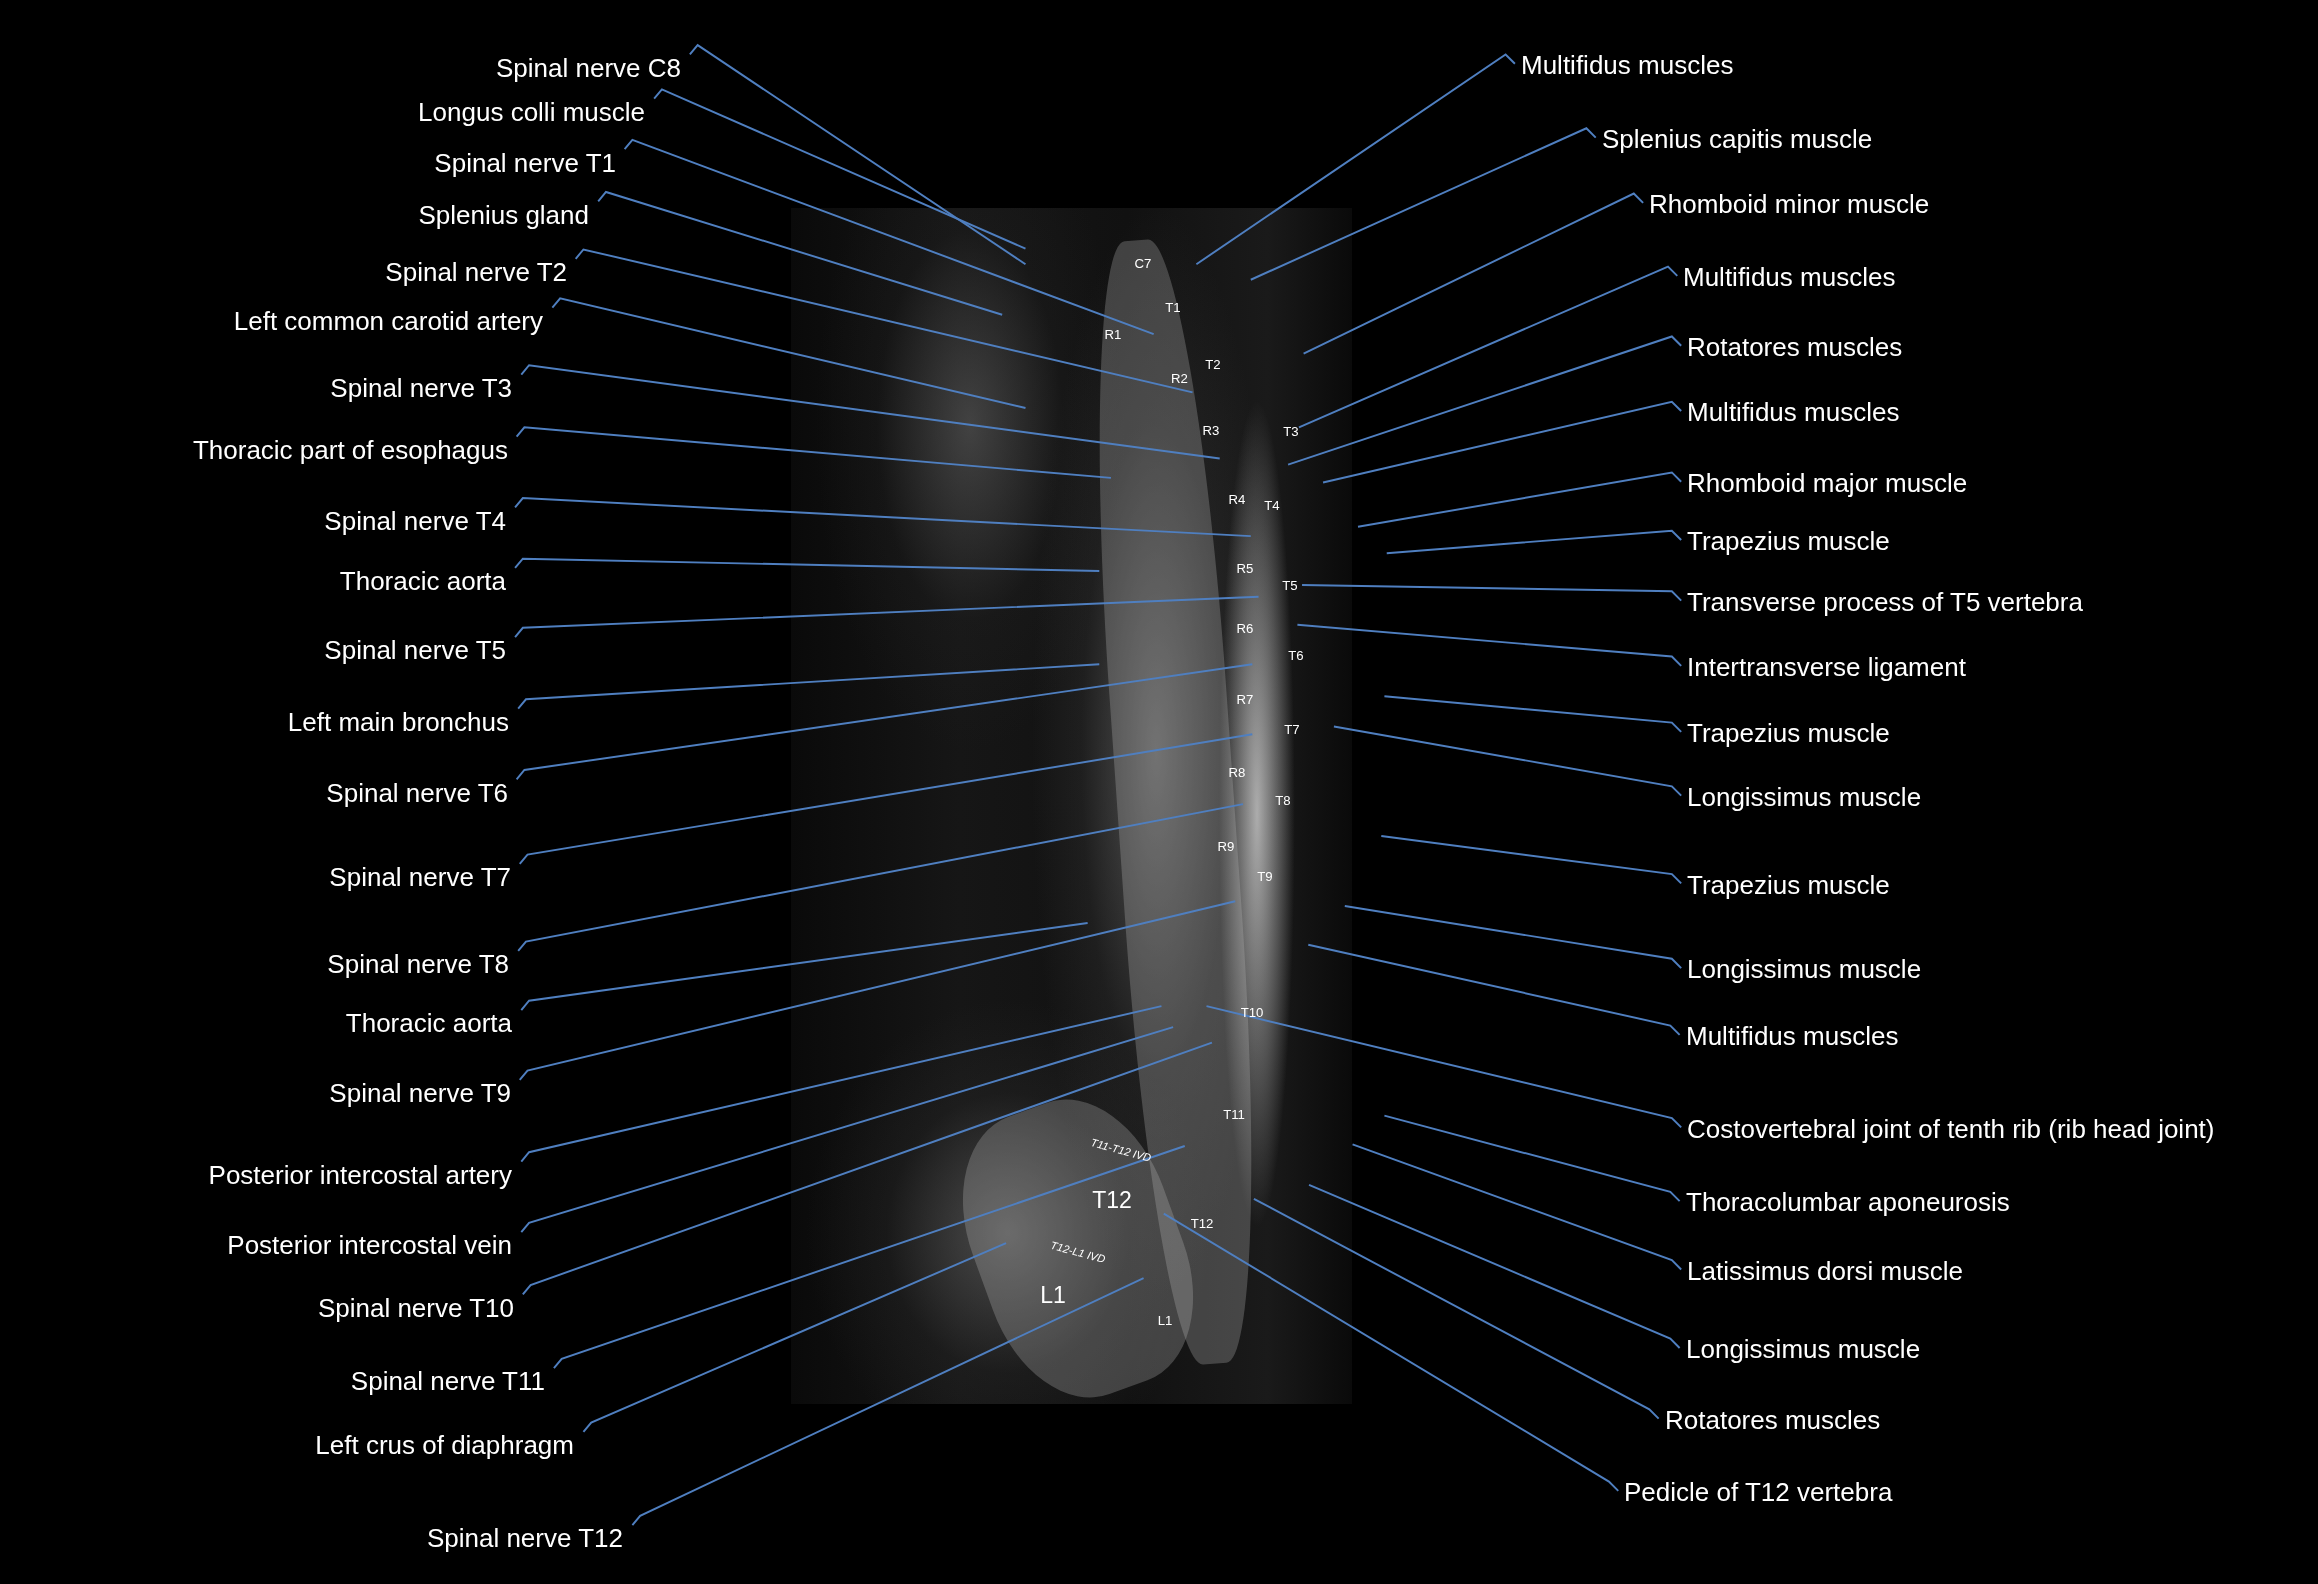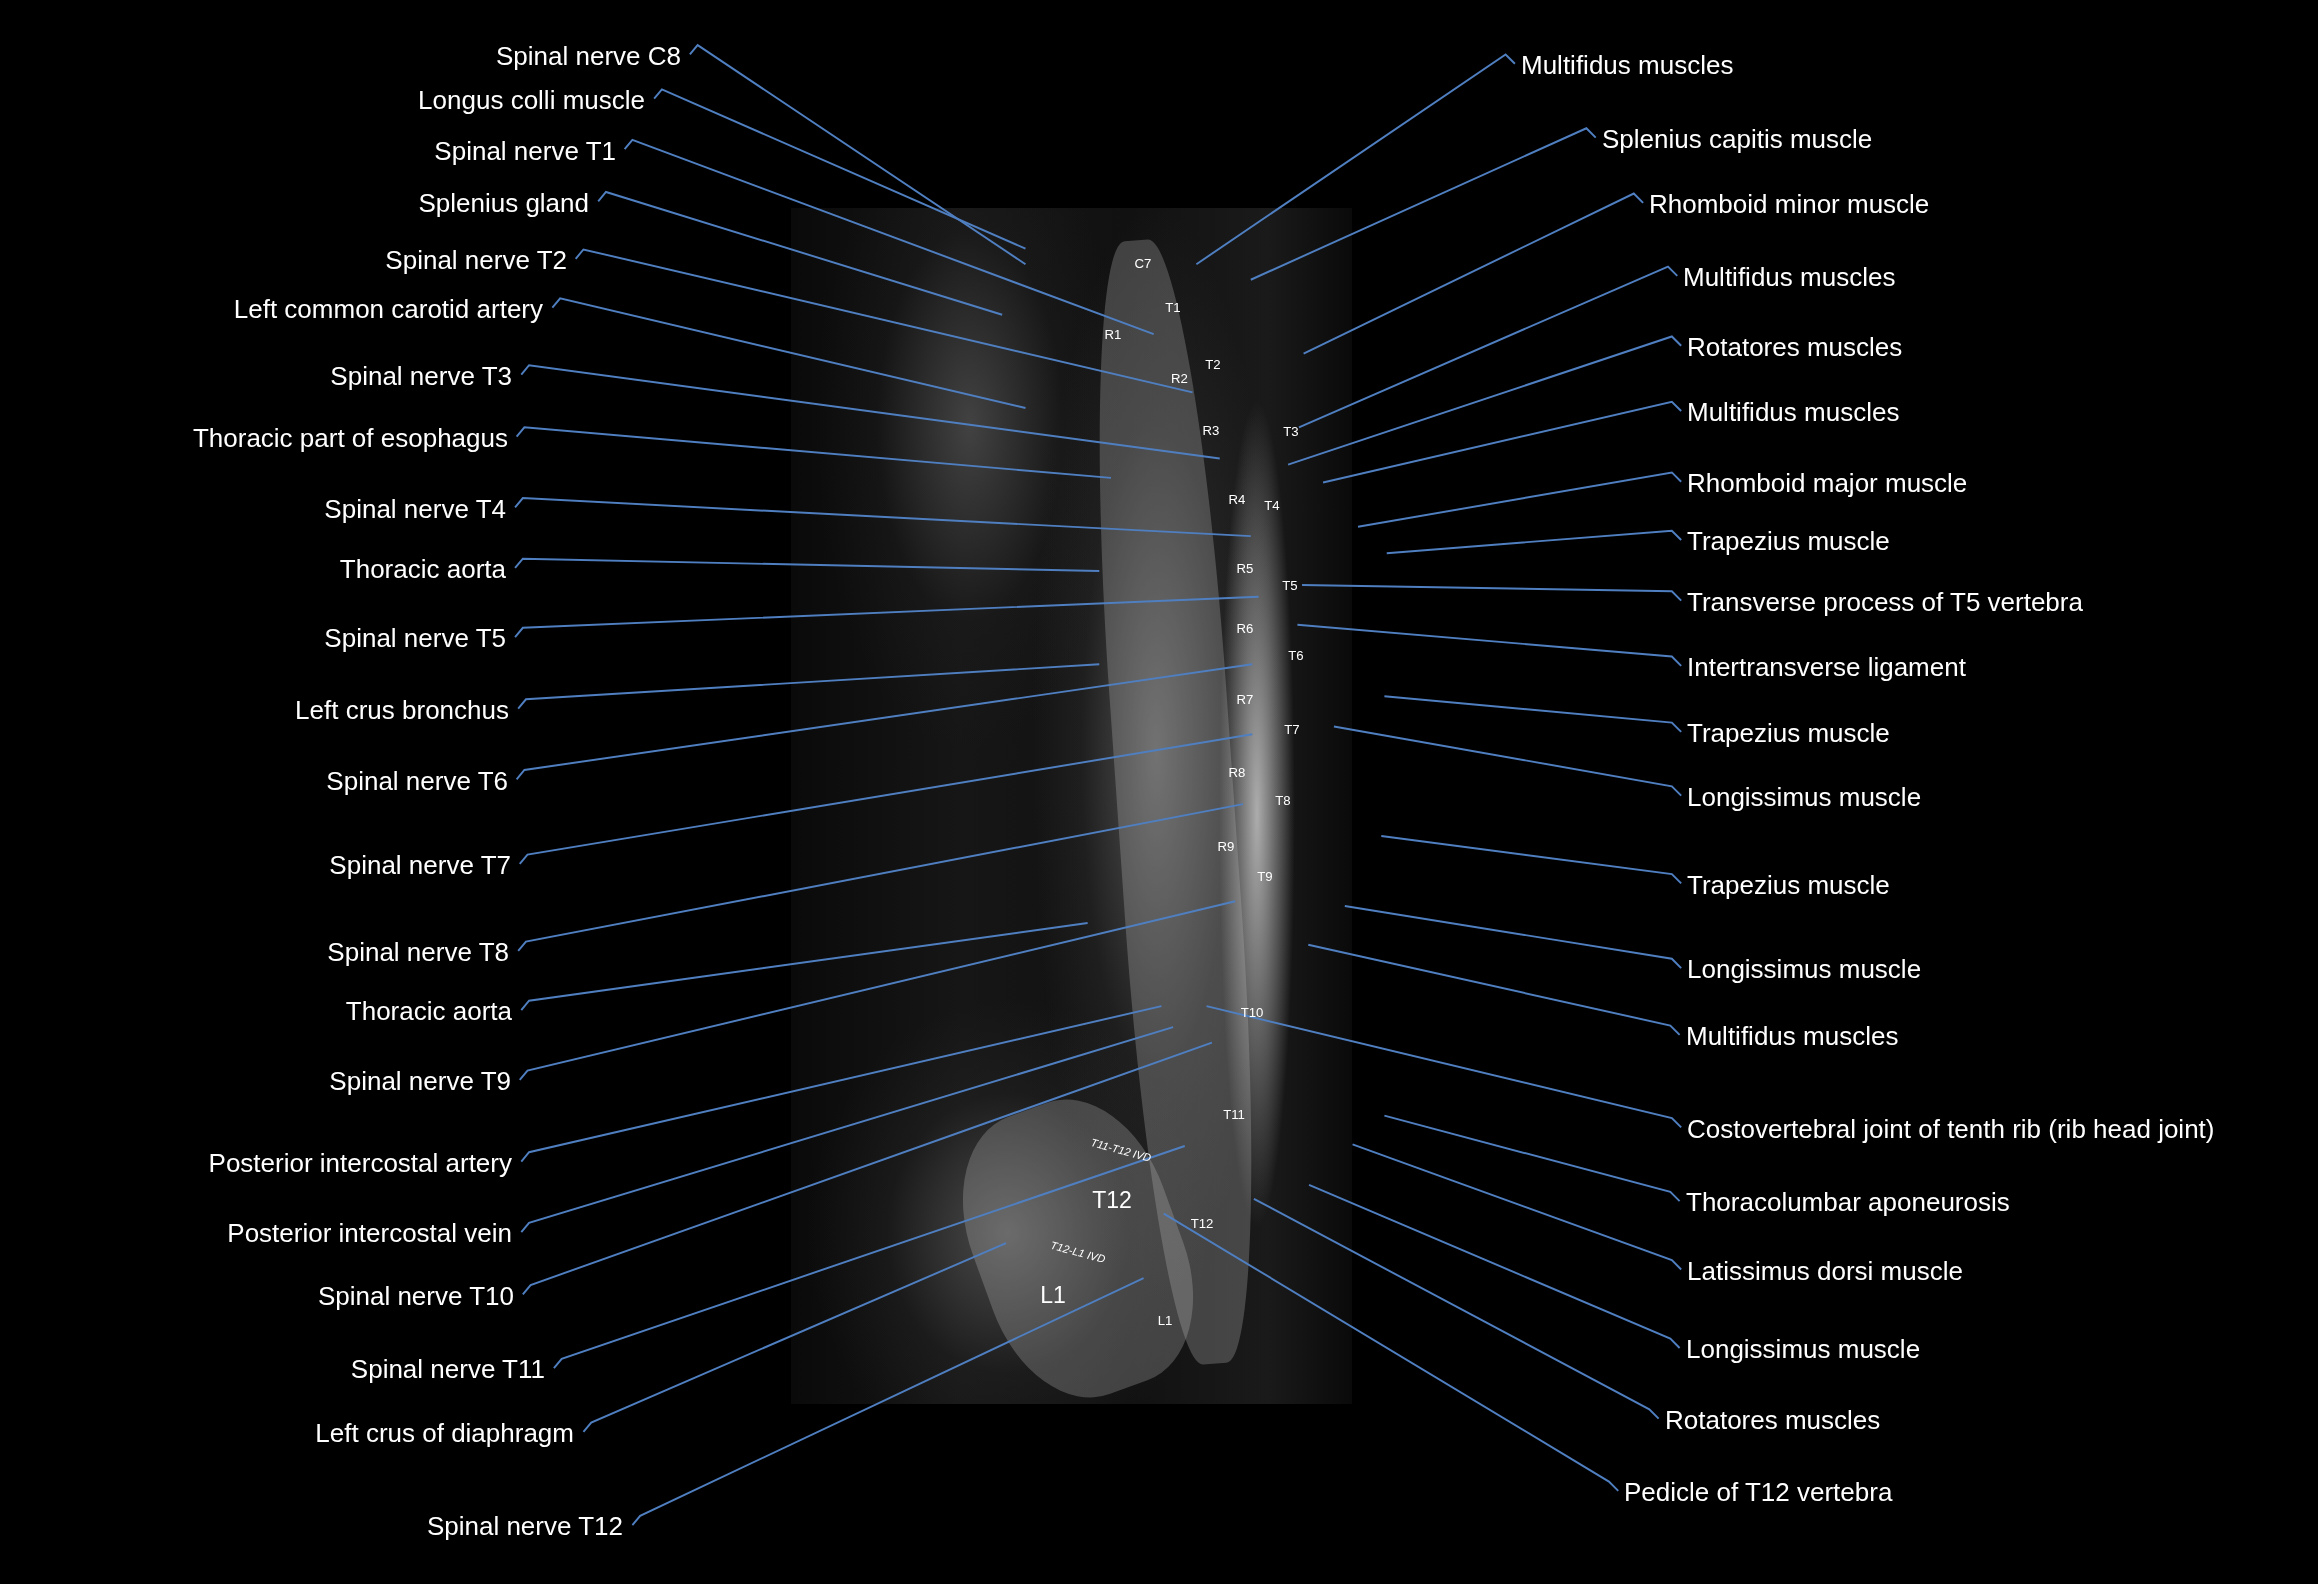--- a/index.html
+++ b/index.html
@@ -11,21 +11,21 @@
       radial-gradient(ellipse 155px 326px at 179px 217px, rgba(110,110,110,0.5) 0%, rgba(40,40,40,0.2) 60%, rgba(0,0,0,0) 100%),
       radial-gradient(ellipse 202px 233px at 217px 1025px, rgba(120,120,120,0.55) 0%, rgba(50,50,50,0.25) 60%, rgba(0,0,0,0) 100%),
       linear-gradient(90deg, #0a0a0a 0%, #161616 30%, #111 60%, #1a1a1a 85%, #0a0a0a 100%);
   }
   .spine-body { position:absolute; border-radius:40%; background:rgba(190,190,190,0.28); }
   .vlabel { position:absolute; color:#fff; font-size:13.2px; white-space:nowrap; transform:translate(-50%,-50%); }
   .vlabel.big { font-size:23px; }
   .vlabel.ivd { font-size:11px; font-style:italic; }
   svg#leaders { position:absolute; left:0; top:0; width:2319px; height:1585px; pointer-events:none; }
   .lbl { position:absolute; color:#fff; font-size:26px; white-space:nowrap; line-height:1; transform:translateY(-50%); }
-  .lbl.left { text-align:right; }
+  .lbl.left { text-align:right;margin-top:12px; }
 </style>
 </head>
 <body>
 
 <div id="stage">
   <div id="mri">
     <div class="spine-body" style="left:326px;top:31px;width:117px;height:1126px;transform:rotate(-4deg);"></div>
     <div class="spine-body" style="left:186px;top:893px;width:202px;height:295px;transform:rotate(-20deg);"></div>
   </div>
   <svg id="leaders" xmlns="http://www.w3.org/2000/svg" viewBox="0 0 2985 2040" width="2319" height="1585">
@@ -108,21 +108,21 @@
       <div class="lbl left" style="right: 1674px; top: 100px;">Longus colli muscle</div>
       <div class="lbl left" style="right: 1703px; top: 151px;">Spinal nerve T1</div>
       <div class="lbl left" style="right: 1730px; top: 203px;">Splenius gland</div>
       <div class="lbl left" style="right: 1752px; top: 260px;">Spinal nerve T2</div>
       <div class="lbl left" style="right: 1776px; top: 309px;">Left common carotid artery</div>
       <div class="lbl left" style="right: 1807px; top: 376px;">Spinal nerve T3</div>
       <div class="lbl left" style="right: 1811px; top: 438px;">Thoracic part of esophagus</div>
       <div class="lbl left" style="right: 1813px; top: 509px;">Spinal nerve T4</div>
       <div class="lbl left" style="right: 1813px; top: 569px;">Thoracic aorta</div>
       <div class="lbl left" style="right: 1813px; top: 638px;">Spinal nerve T5</div>
-      <div class="lbl left" style="right: 1810px; top: 710px;">Left crus bronchus</div>
+      <div class="lbl left" style="right: 1810px; top: 710px;">Left main bronchus</div>
       <div class="lbl left" style="right: 1811px; top: 781px;">Spinal nerve T6</div>
       <div class="lbl left" style="right: 1808px; top: 865px;">Spinal nerve T7</div>
       <div class="lbl left" style="right: 1810px; top: 952px;">Spinal nerve T8</div>
       <div class="lbl left" style="right: 1807px; top: 1011px;">Thoracic aorta</div>
       <div class="lbl left" style="right: 1808px; top: 1081px;">Spinal nerve T9</div>
       <div class="lbl left" style="right: 1807px; top: 1163px;">Posterior intercostal artery</div>
       <div class="lbl left" style="right: 1807px; top: 1233px;">Posterior intercostal vein</div>
       <div class="lbl left" style="right: 1805px; top: 1296px;">Spinal nerve T10</div>
       <div class="lbl left" style="right: 1774px; top: 1369px;">Spinal nerve T11</div>
       <div class="lbl left" style="right: 1745px; top: 1433px;">Left crus of diaphragm</div>

